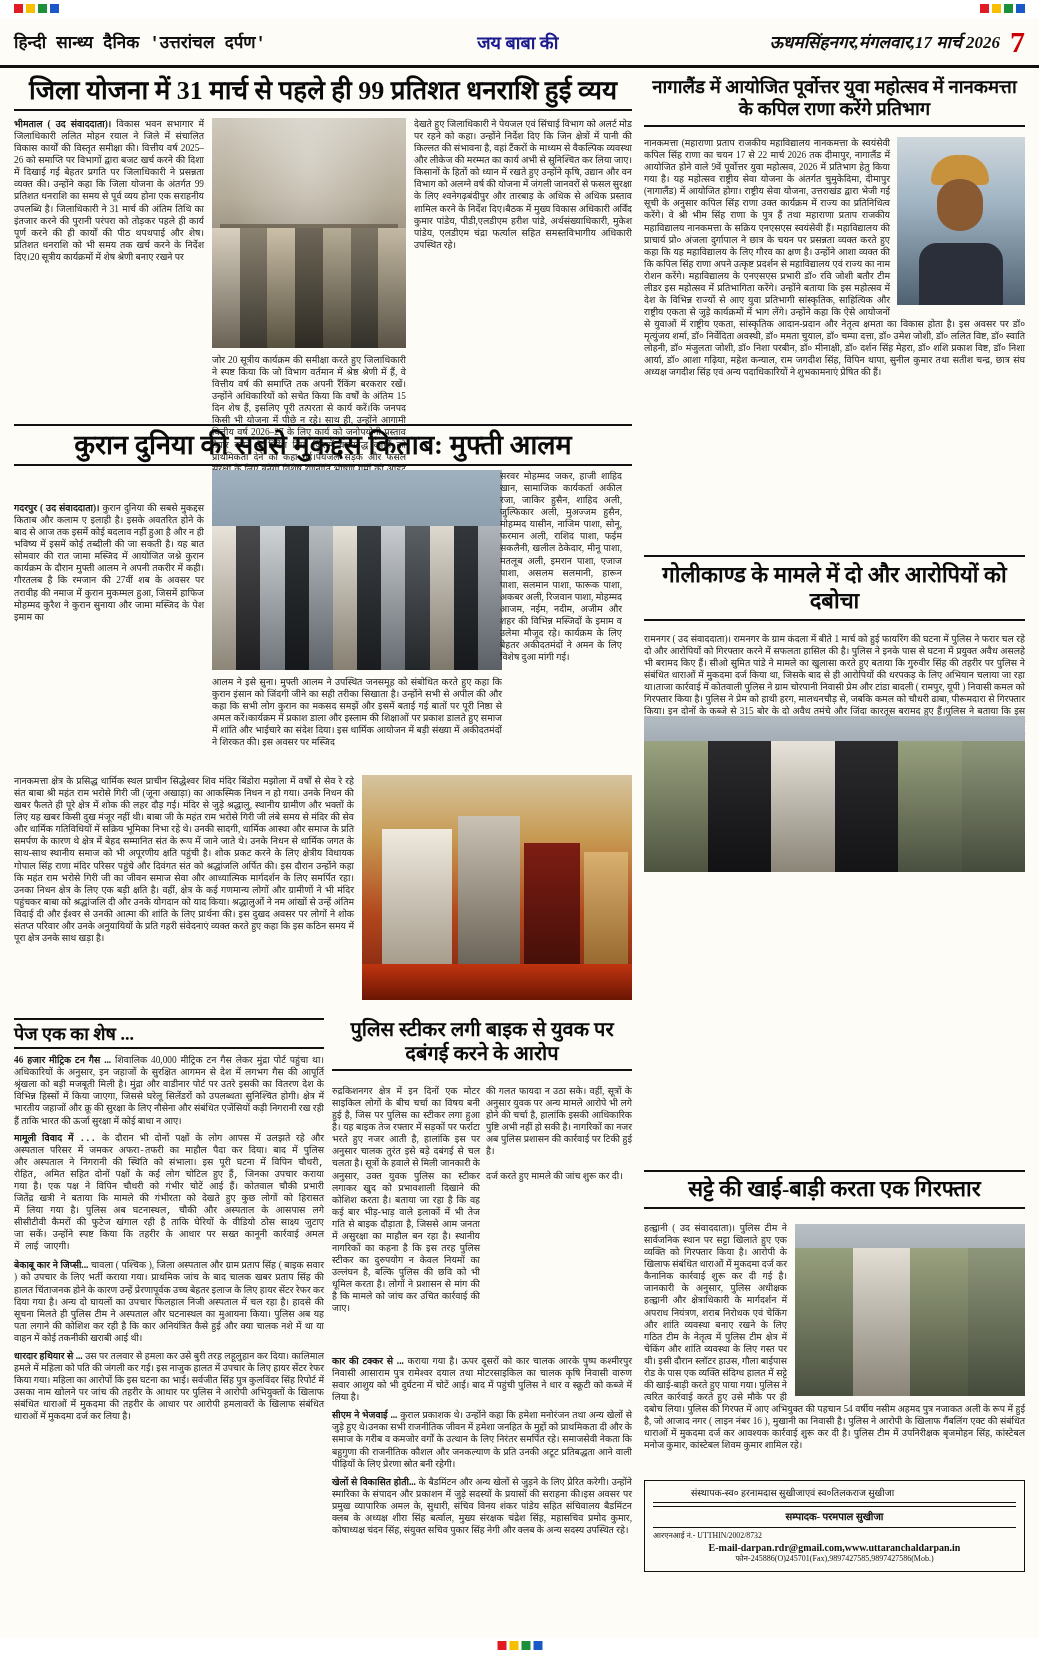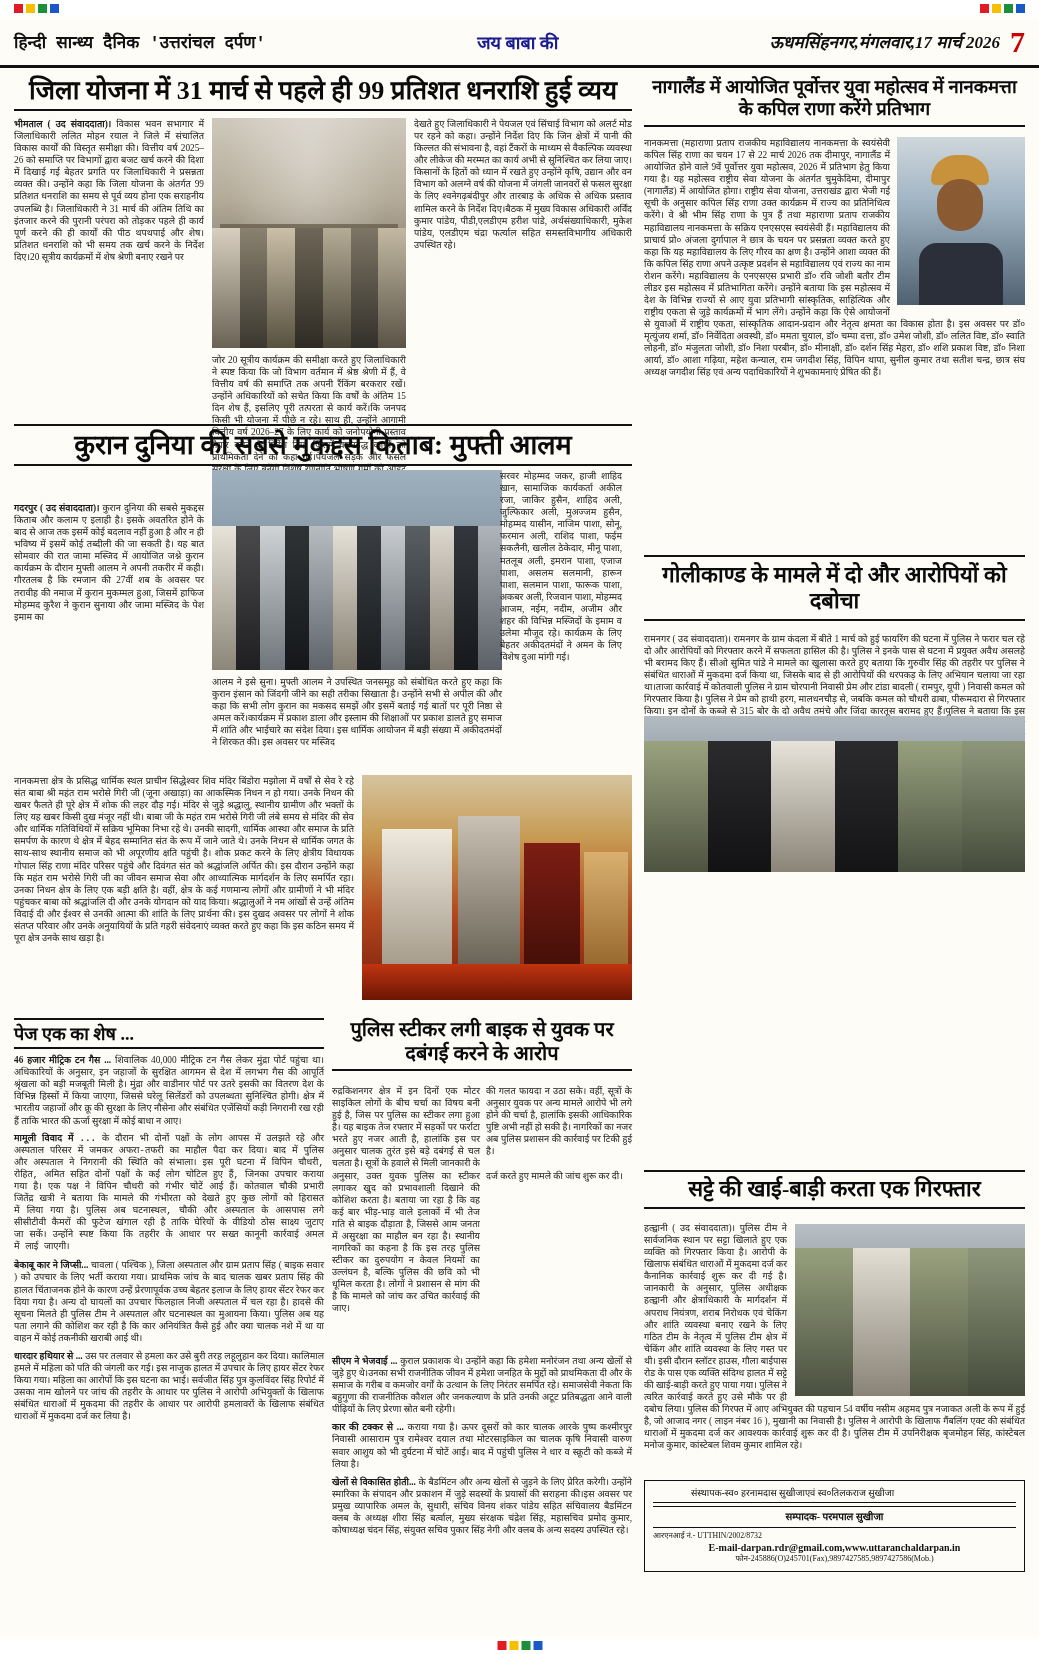--- a/index.html
+++ b/index.html
@@ -301,26 +301,26 @@
   </div>
 
   <div class="col" style="left:486px; top:1085px; width:146px;">
     <div class="body-txt" style="white-space:pre-line;">की गलत फायदा न उठा सके। वहीं, सूत्रों के अनुसार युवक पर अन्य मामले आरोपे भी लगे होने की चर्चा है, हालांकि इसकी आधिकारिक पुष्टि अभी नहीं हो सकी है। नागरिकों का नजर अब पुलिस प्रशासन की कार्रवाई पर टिकी हुई है।
 
 दर्ज करते हुए मामले की जांच शुरू कर दी।</div>
   </div>
 
   <div class="col" style="left:332px; top:1355px; width:300px;">
     <div class="body-txt" style="margin-bottom:6px;">
+      <b>कार की टक्कर से ...</b>
+      <span>कराया गया है। ऊपर दूसरों को कार चालक आरके पुष्प कश्मीरपुर निवासी आसाराम पुत्र रामेश्वर दयाल तथा मोटरसाइकिल का चालक कृषि निवासी वारुण सवार आशुय को भी दुर्घटना में चोटें आईं। बाद में पहुंची पुलिस ने धार व स्क्रूटी को कब्जे में लिया है।</span>
+    </div>
+    <div class="body-txt" style="margin-bottom:6px;">
       <b>सीएम ने भेजवाई ...</b>
       <span>कुराल प्रकाशक थे। उन्होंने कहा कि हमेशा मनोरंजन तथा अन्य खेलों से जुड़े हुए थे।उनका सभी राजनीतिक जीवन में हमेशा जनहित के मुद्दों को प्राथमिकता दी और के समाज के गरीब व कमजोर वर्गों के उत्थान के लिए निरंतर समर्पित रहे। समाजसेवी नेकता कि बहुगुणा की राजनीतिक कौशल और जनकल्याण के प्रति उनकी अटूट प्रतिबद्धता आने वाली पीढ़ियों के लिए प्रेरणा स्रोत बनी रहेगी।</span>
-    </div>
-    <div class="body-txt" style="margin-bottom:6px;">
-      <b>कार की टक्कर से ...</b>
-      <span>कराया गया है। ऊपर दूसरों को कार चालक आरके पुष्प कश्मीरपुर निवासी आसाराम पुत्र रामेश्वर दयाल तथा मोटरसाइकिल का चालक कृषि निवासी वारुण सवार आशुय को भी दुर्घटना में चोटें आईं। बाद में पहुंची पुलिस ने धार व स्क्रूटी को कब्जे में लिया है।</span>
     </div>
     <div class="body-txt">
       <b>खेलों से विकासित होती...</b>
       <span>के बैडमिंटन और अन्य खेलों से जुड़ने के लिए प्रेरित करेगी। उन्होंने स्मारिका के संपादन और प्रकाशन में जुड़े सदस्यों के प्रयासों की सराहना की।इस अवसर पर प्रमुख व्यापारिक अमल के, सुधारी, संचिव विनय शंकर पांडेय सहित संचिवालय बैडमिंटन क्लब के अध्यक्ष शीरा सिंह बर्त्वाल, मुख्य संरक्षक चंद्रेश सिंह, महासचिव प्रमोद कुमार, कोषाध्यक्ष चंदन सिंह, संयुक्त सचिव पुकार सिंह नेगी और क्लब के अन्य सदस्य उपस्थित रहे।</span>
     </div>
   </div>
 
   <div class="footer-box" style="left:644px; top:1480px; width:381px;">
     <div style="display:flex; font-weight:normal; font-size:9.4px;margin-left:38px;">
       <span>संस्थापक-स्व० हरनामदास सुखीजा</span>

